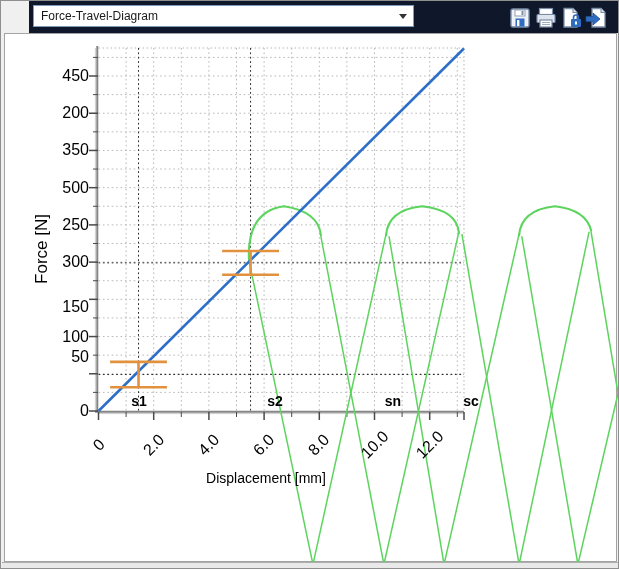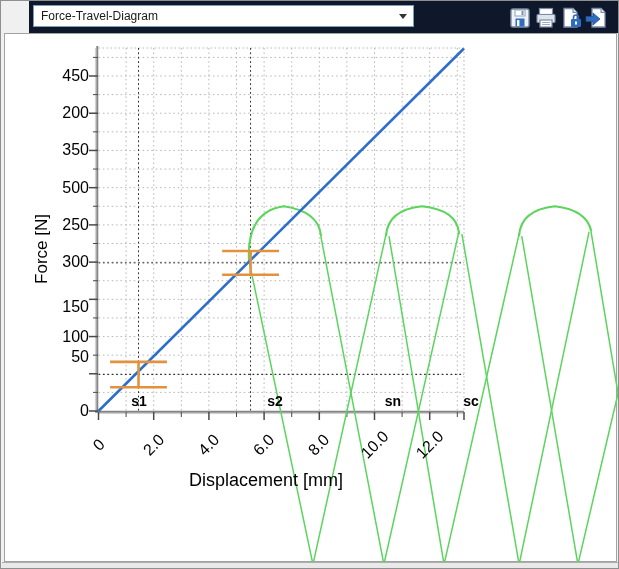--- a/index.html
+++ b/index.html
@@ -12,21 +12,21 @@
   .caret-down{width:0;height:0;border-left:4px solid transparent;border-right:4px solid transparent;border-top:5px solid #333;}
   .tb-btn{position:absolute;top:3px;width:26px;height:27px;display:flex;align-items:center;justify-content:center;}
   
   #chart-panel{position:absolute;left:3px;top:32px;width:613px;height:529px;background:#ffffff;border:1px solid #a3a3a3;box-sizing:border-box;}
   #plot-svg{position:absolute;left:0;top:0;width:619px;height:569px;}
   .lbl{position:absolute;color:#000;}
   .ytick{width:50px;text-align:right;font-size:16px;}
   .xtick{font-size:16px;transform:translate(-50%,-50%) rotate(-45deg);white-space:nowrap;}
   .ptlabel{font-size:14px;font-weight:bold;transform:translateX(-50%);}
   #ylab{font-size:17px;transform:translate(-50%,-50%) rotate(-90deg);white-space:nowrap;}
-  #xlab{font-size:18px;transform:translateX(-50%);white-space:nowrap;}
+  #xlab{font-size:14px;transform:translateX(-50%);white-space:nowrap;}
   
   #bottom-bar{position:absolute;left:1px;top:561px;width:617px;height:7px;background:#e9e9e9;border-top:1px solid #aeaeae;}
 </style>
 </head>
 <body>
 
 <div id="app">
 
   <div id="toolbar">
     <div id="diagram-select">

